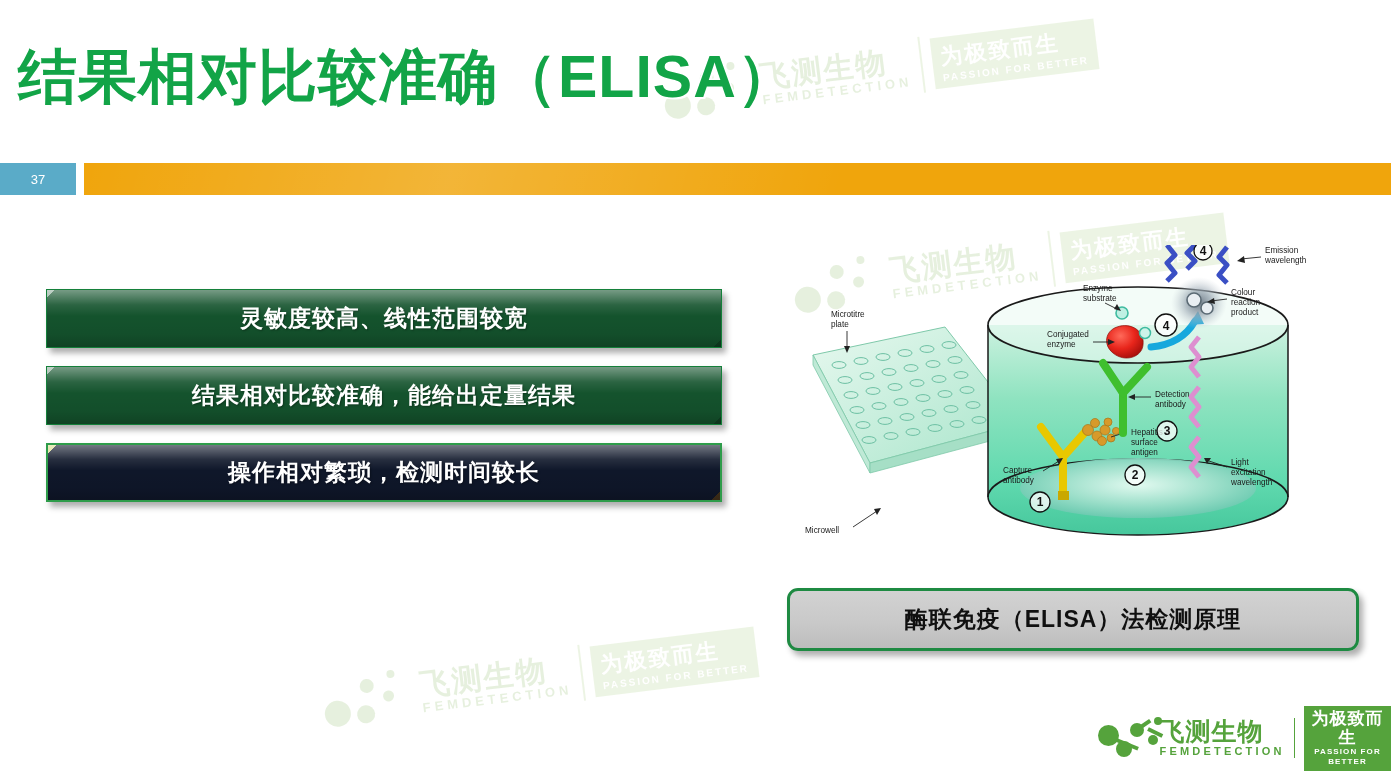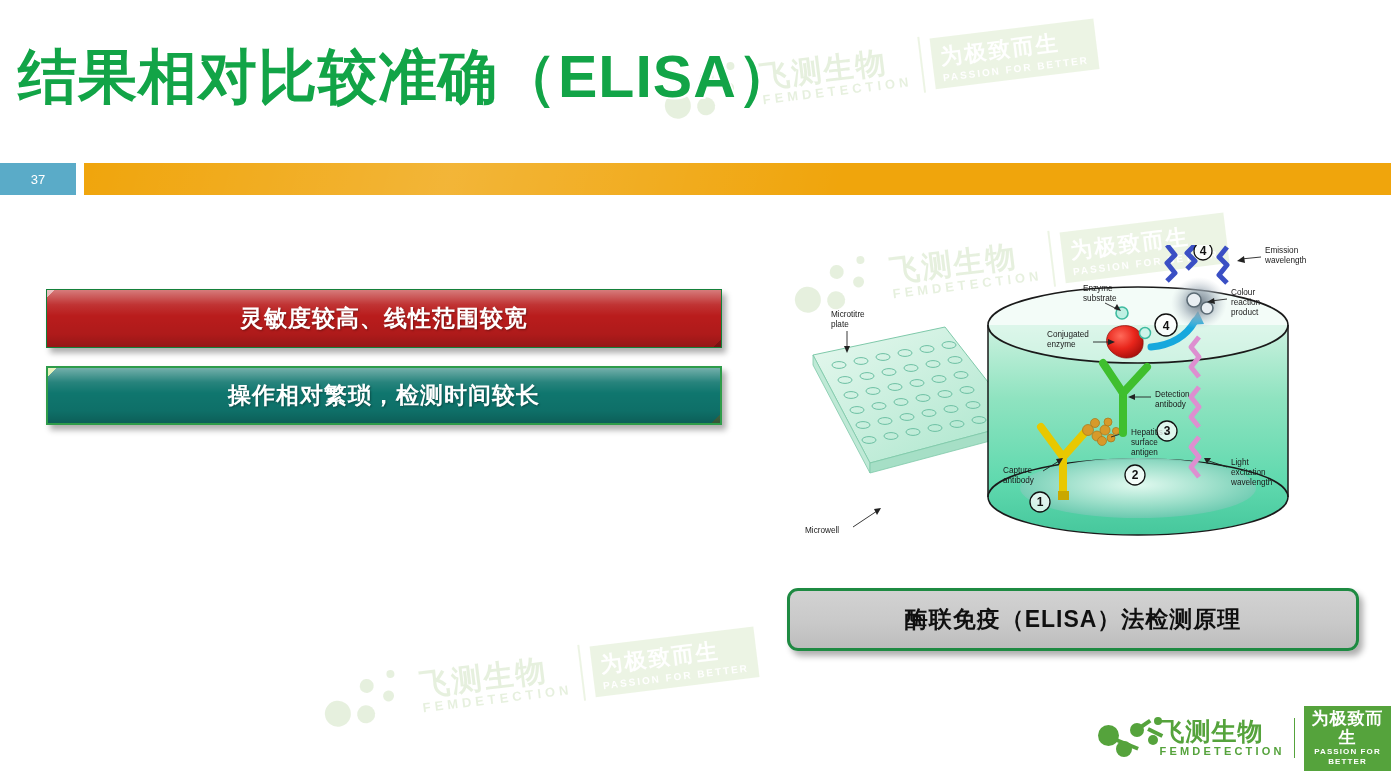--- a/index.html
+++ b/index.html
@@ -146,30 +146,30 @@
     inset: 0;
     z-index: 2;
     background: linear-gradient(180deg,
       rgba(255,255,255,0.42) 0%,
       rgba(255,255,255,0.10) 26%,
       rgba(255,255,255,0.00) 46%,
       rgba(0,0,0,0.06) 78%,
       rgba(0,0,0,0.20) 100%);
   }
   .feature-box.green {
-    background: #b91c1c;
+    background: #14532d;
     border: 1px solid #14803a;
   }
   .feature-box.green::before {
     background:
       linear-gradient(135deg, rgba(255,255,255,0.55) 0 5px, rgba(255,255,255,0) 5px),
       linear-gradient(315deg, rgba(0,0,0,0.22) 0 5px, rgba(0,0,0,0) 5px);
   }
   .feature-box.yellow {
-    background: #0f766e;
+    background: #0f172a;
     border: 2px solid #2e9c4a;
   }
   .feature-box.yellow::before {
     background:
       linear-gradient(135deg, rgba(255,255,160,0.85) 0 6px, rgba(255,255,255,0) 6px),
       linear-gradient(315deg, rgba(150,90,0,0.38) 0 6px, rgba(0,0,0,0) 6px);
   }
 
   
   #elisa-diagram {
@@ -347,20 +347,23 @@
 
   <div id="page-number-badge">37</div>
   <div id="header-bar"></div>
 
   <div id="feature-list">
 
     <div class="feature-box green">
       <span class="label">灵敏度较高、线性范围较宽</span>
     </div>
 
+    <div class="feature-box green">
+      <span class="label">结果相对比较准确，能给出定量结果</span>
+    </div>
 
     <div class="feature-box yellow">
       <span class="label">操作相对繁琐，检测时间较长</span>
     </div>
 
 
 
   </div>
 
   <div id="elisa-diagram">

